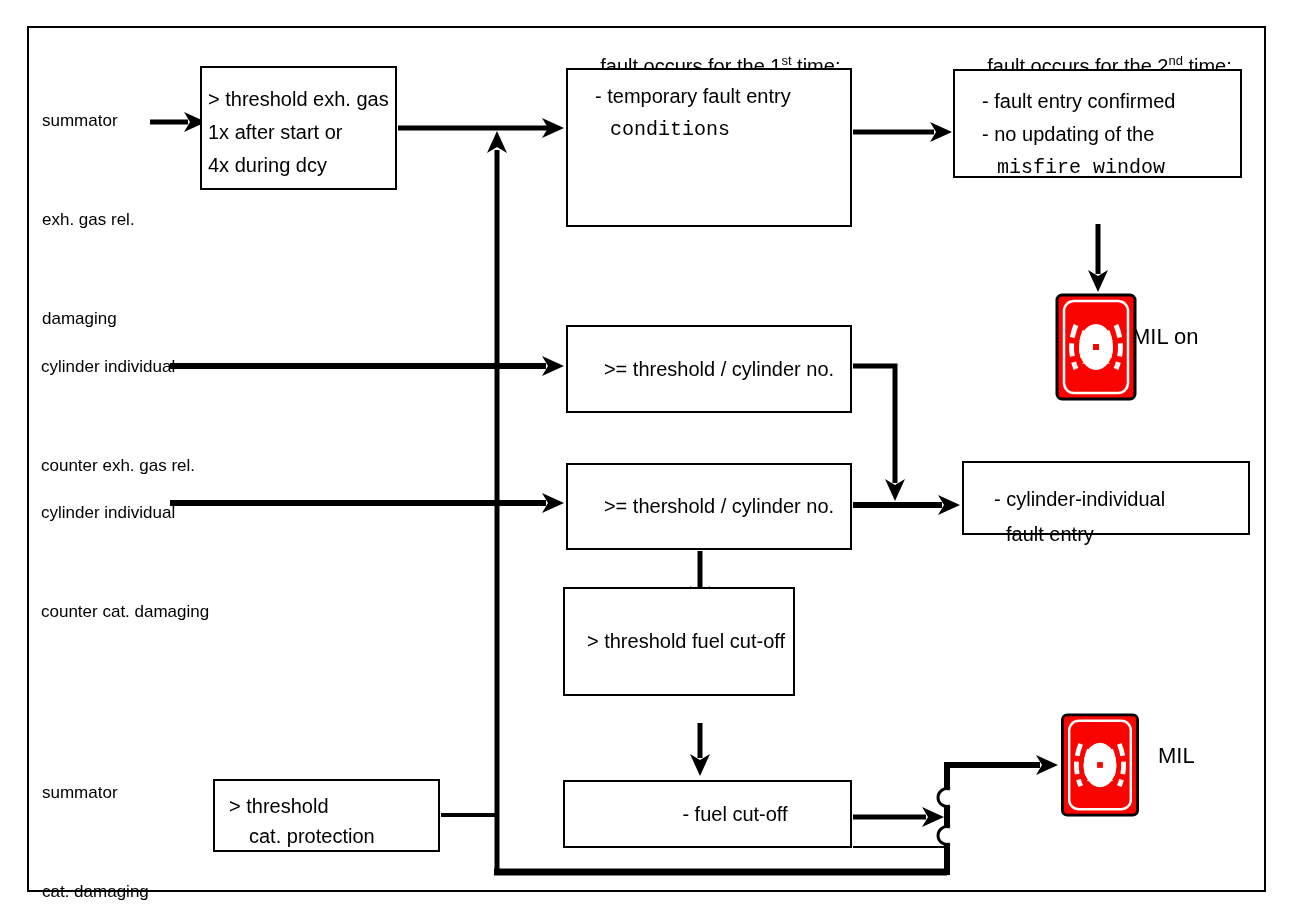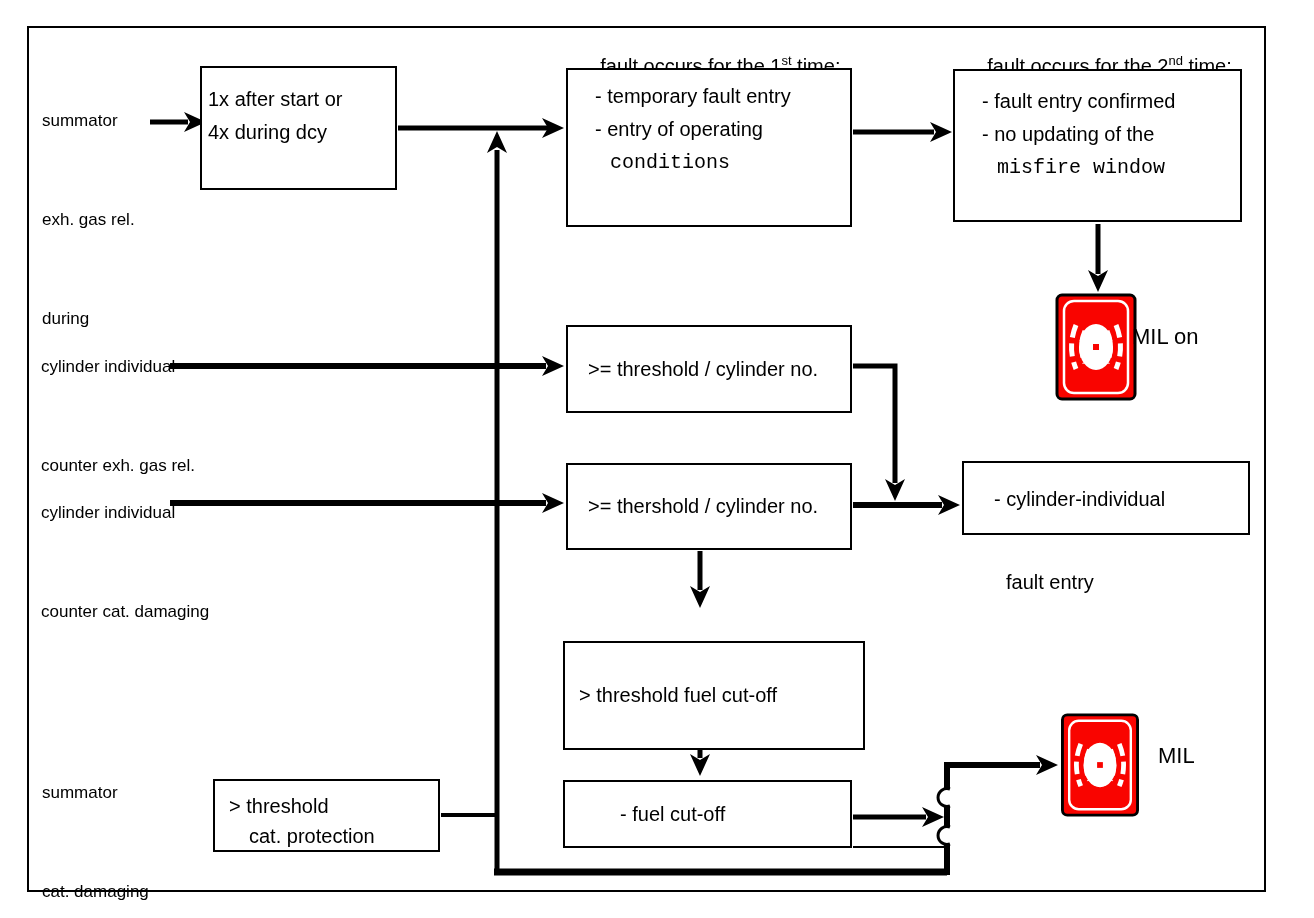--- a/index.html
+++ b/index.html
@@ -16,23 +16,23 @@
     position:absolute;left:27px;top:26px;width:1235px;height:862px;
     border:2px solid var(--ink);
   }
   .svg-layer{position:absolute;left:0;top:0;width:1314px;height:918px;}
   .lbl{position:absolute;font-size:17px;line-height:33px;white-space:pre;}
   .box{
     position:absolute;border:2px solid var(--ink);background:#fff;
     font-size:20px;box-sizing:border-box;
   }
   .box .ln{line-height:33px;white-space:pre;}
-  .box.vcenter{display:flex;align-items:center;}
+  .box.vcenter{display:flex;align-items:center;justify-content:center;}
   .indent15{padding-left:15px;font-family:Liberation Mono, monospace;}
-  .indent12{padding-left:12px;margin-top:48px;}
+  .indent12{padding-left:12px;}
   .indent20{padding-left:20px;}
   .hdr{position:absolute;font-size:20px;white-space:pre;}
   .hdr sup{font-size:13px;}
   .mil-caption{position:absolute;font-size:22px;}
   .milred{fill:var(--mil-red);}
   .mil-icon{position:absolute;}
 </style>
 </head>
 <body>
 
@@ -76,21 +76,21 @@
       <polygon points="700,608 690,586 700,592 710,586"></polygon>
       <polygon points="700,776 690,754 700,760 710,754"></polygon>
       <polygon points="944,817 922,807 928,817 922,827"></polygon>
       <polygon points="1058,765 1036,755 1042,765 1036,775"></polygon>
     </g>
   </svg>
 
   <div class="lbl" style="left:42px;top:38px">
     <div>summator</div>
     <div>exh. gas rel.</div>
-    <div>during</div>
+    <div>damaging</div>
   </div>
 
   <div class="lbl" style="left:41px;top:284px">
     <div>cylinder individual</div>
     <div>counter exh. gas rel.</div>
   </div>
 
   <div class="lbl" style="left:41px;top:430px">
     <div>cylinder individual</div>
     <div>counter cat. damaging</div>
@@ -104,50 +104,50 @@
   </div>
 
   <div class="hdr" style="left:578px;top:30px">
     <span>fault occurs for the 1</span><sup>st</sup><span> time:</span>
   </div>
   <div class="hdr" style="left:965px;top:30px">
     <span>fault occurs for the 2</span><sup>nd</sup><span> time:</span>
   </div>
 
   <div class="box" style="left:200px;top:66px;width:197px;height:124px;padding:15px 0 0 6px">
+    <div class="ln">&gt; threshold exh. gas</div>
     <div class="ln">1x after start or</div>
     <div class="ln">4x during dcy</div>
   </div>
 
   <div class="box" style="left:566px;top:68px;width:286px;height:159px;padding:10px 0 0 27px">
     <div class="ln">- temporary fault entry</div>
-    <div class="ln">- entry of operating</div>
     <div class="ln indent15">conditions</div>
   </div>
 
-  <div class="box" style="left:953px;top:69px;width:289px;height:153px;padding:14px 0 16px 27px">
+  <div class="box" style="left:953px;top:69px;width:289px;height:109px;padding:14px 0 16px 27px">
     <div class="ln">- fault entry confirmed</div>
     <div class="ln">- no updating of the</div>
     <div class="ln indent15">misfire window</div>
   </div>
 
   <div class="box vcenter" style="left:566px;top:325px;width:286px;height:88px;padding-left:20px">
     <div class="ln">&gt;= threshold / cylinder no.</div>
   </div>
 
   <div class="box vcenter" style="left:566px;top:463px;width:286px;height:87px;padding-left:20px">
     <div class="ln">&gt;= thershold / cylinder no.</div>
   </div>
 
   <div class="box" style="left:962px;top:461px;width:288px;height:74px;padding:19px 0 0 30px">
     <div class="ln" style="line-height:35px">- cylinder-individual</div>
     <div class="ln indent12" style="line-height:35px">fault entry</div>
   </div>
 
-  <div class="box vcenter" style="left:563px;top:641px;width:302px;height:109px;padding-left:14px">
+  <div class="box vcenter" style="left:563px;top:587px;width:232px;height:109px;padding-left:14px">
     <div class="ln">&gt; threshold fuel cut-off</div>
   </div>
 
   <div class="box vcenter" style="left:563px;top:780px;width:289px;height:68px;padding-left:55px">
     <div class="ln">- fuel cut-off</div>
   </div>
 
   <div class="box" style="left:213px;top:779px;width:227px;height:73px;padding:10px 0 0 14px">
     <div class="ln" style="line-height:30px">&gt; threshold</div>
     <div class="ln indent20" style="line-height:30px">cat. protection</div>

